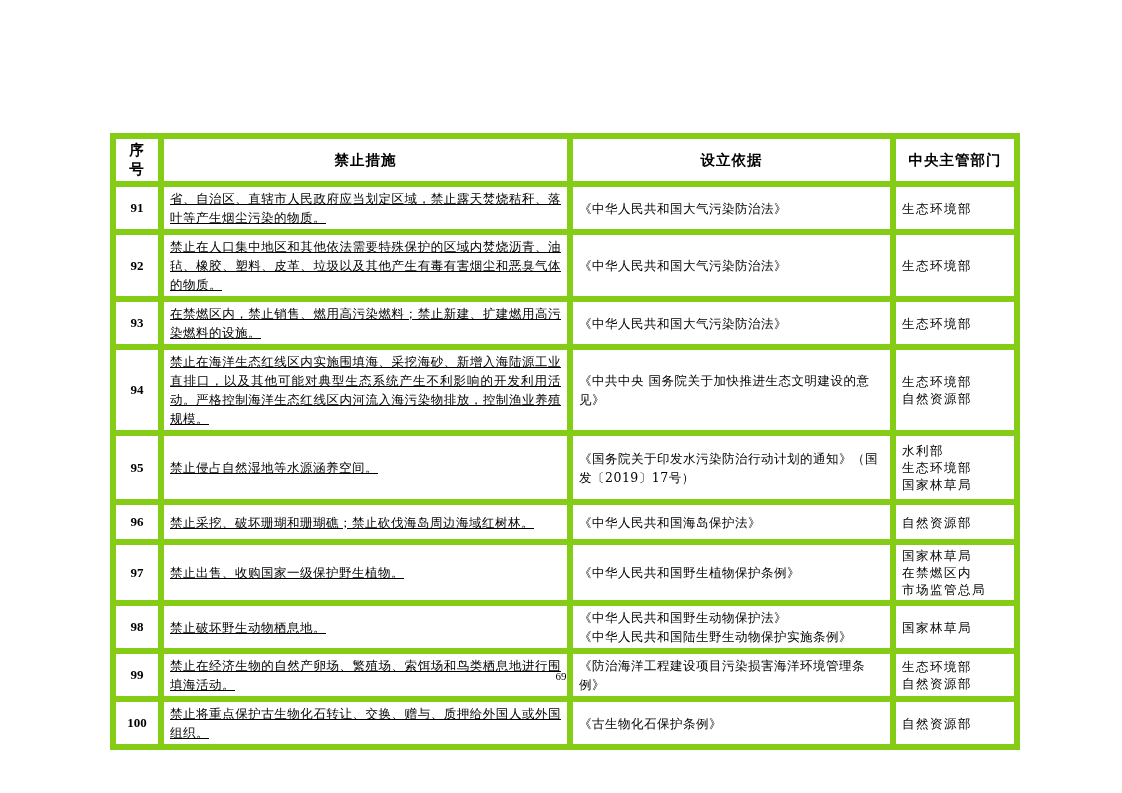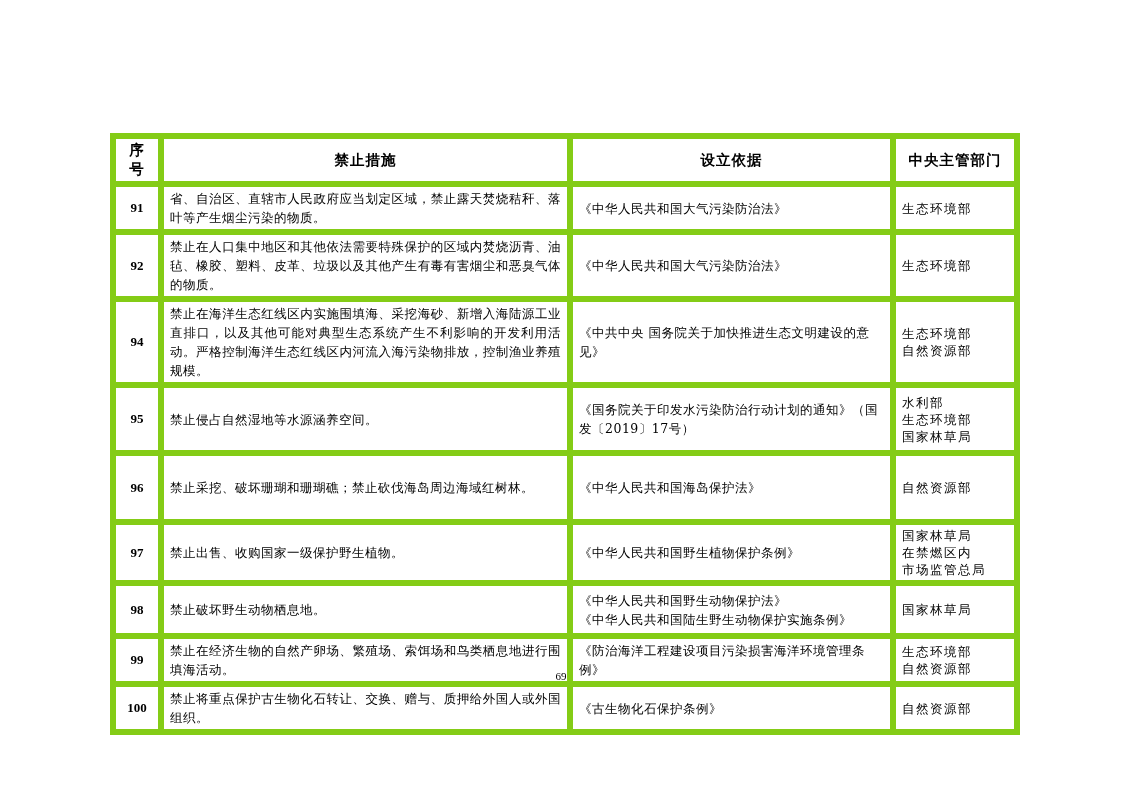--- a/index.html
+++ b/index.html
@@ -54,20 +54,21 @@
     text-align: center;
     font-family: "Liberation Serif", "DejaVu Serif", serif;
     font-weight: bold;
   }
   td.measure-cell {
     font-size: 12.5px;
     line-height: 19px;
     text-align: justify;
     letter-spacing: 0.5px;
     padding: 2px 5px;
+    text-decoration: underline;
   }
   td.basis-cell {
     font-size: 12.5px;
     line-height: 19px;
     letter-spacing: 0.5px;
   }
   td.dept-cell {
     font-size: 12.5px;
     line-height: 17px;
     letter-spacing: 1.5px;
@@ -116,20 +117,30 @@
           <td class="no-cell">92</td>
           <td class="measure-cell">禁止在人口集中地区和其他依法需要特殊保护的区域内焚烧沥青、油毡、橡胶、塑料、皮革、垃圾以及其他产生有毒有害烟尘和恶臭气体的物质。</td>
           <td class="basis-cell">
             <div>《中华人民共和国大气污染防治法》</div>
           </td>
           <td class="dept-cell">
             <div>生态环境部</div>
           </td>
         </tr>
         <tr>
+          <td class="no-cell">93</td>
+          <td class="measure-cell">在禁燃区内，禁止销售、燃用高污染燃料；禁止新建、扩建燃用高污染燃料的设施。</td>
+          <td class="basis-cell">
+            <div>《中华人民共和国大气污染防治法》</div>
+          </td>
+          <td class="dept-cell">
+            <div>生态环境部</div>
+          </td>
+        </tr>
+        <tr>
           <td class="no-cell">94</td>
           <td class="measure-cell">禁止在海洋生态红线区内实施围填海、采挖海砂、新增入海陆源工业直排口，以及其他可能对典型生态系统产生不利影响的开发利用活动。严格控制海洋生态红线区内河流入海污染物排放，控制渔业养殖规模。</td>
           <td class="basis-cell">
             <div>《中共中央 国务院关于加快推进生态文明建设的意见》</div>
           </td>
           <td class="dept-cell">
             <div>生态环境部</div>
             <div>自然资源部</div>
           </td>
         </tr>

